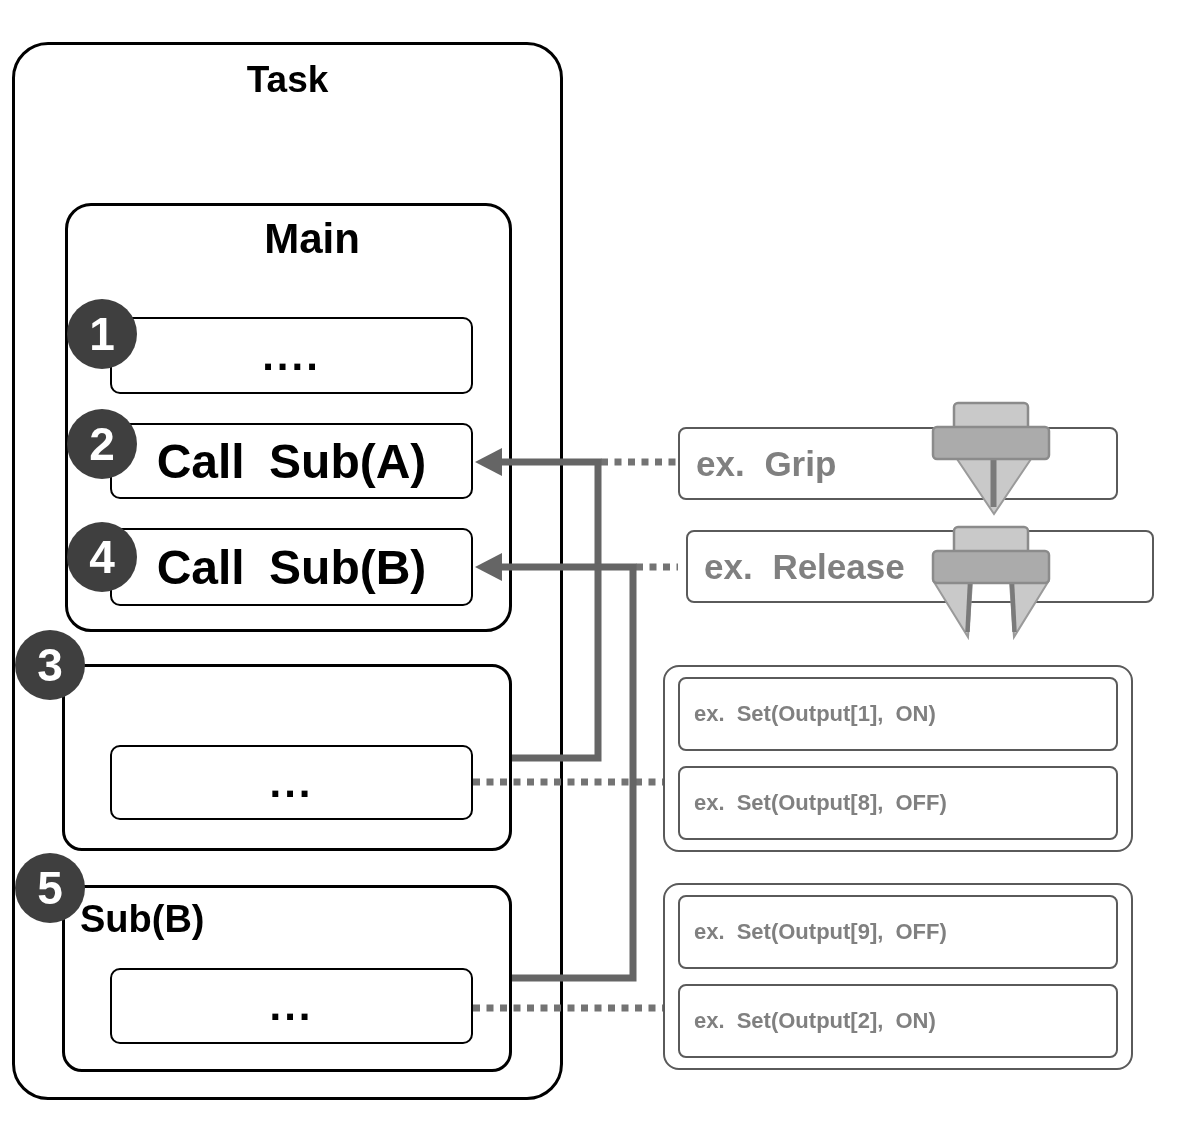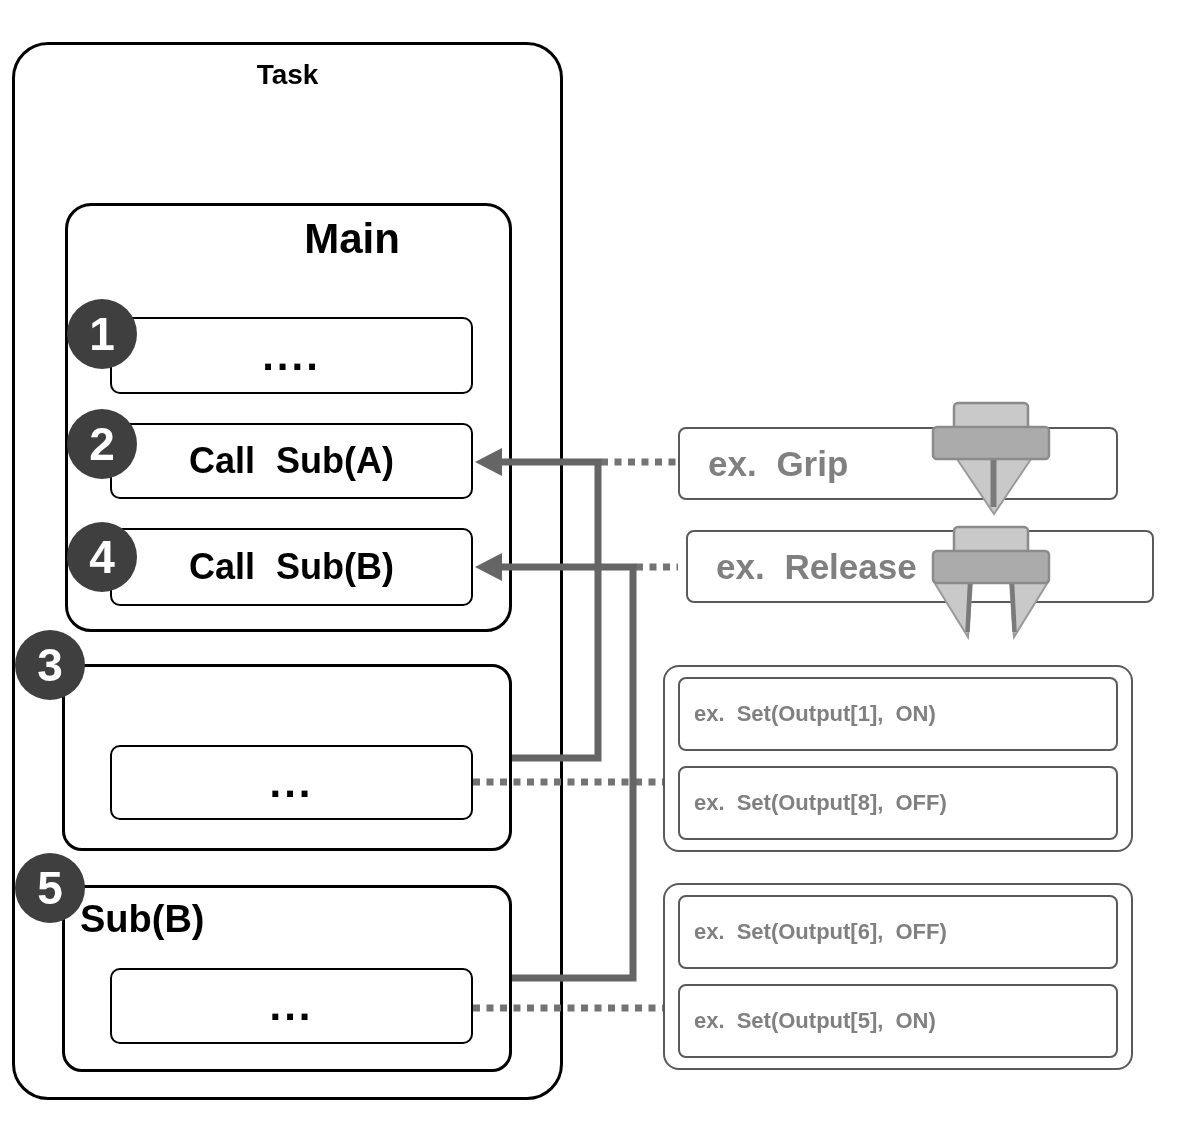--- a/index.html
+++ b/index.html
@@ -8,50 +8,50 @@
     font-family:"Liberation Sans","DejaVu Sans",sans-serif;font-weight:bold;color:#000;
   }
   
   .cbox{position:absolute;background:#ffffff;border:3px solid #000;box-sizing:border-box;}
   .task{left:12px;top:42px;width:551px;height:1058px;border-radius:36px;}
   .main{left:65px;top:203px;width:447px;height:429px;border-radius:26px;}
   .suba{left:62px;top:664px;width:450px;height:187px;border-radius:20px;}
   .subb{left:62px;top:885px;width:450px;height:187px;border-radius:20px;}
   
   .title{position:absolute;text-align:center;line-height:1.18;}
-  .task-title{left:12px;top:58px;width:551px;font-size:28px;text-align:center;}
-  .main-title{left:65px;top:214px;width:494px;font-size:42px;margin-left:40px;}
+  .task-title{left:12px;top:58px;width:551px;font-size:37px;text-align:center;}
+  .main-title{left:65px;top:214px;width:494px;font-size:42px;}
   .sub-title{position:absolute;font-size:38px;}
   .suba-title{left:80px;top:676px;}
   .subb-title{left:80px;top:898px;text-align:right;}
   
   .block{
     position:absolute;left:110px;width:363px;background:#fff;border:2.5px solid #000;
     border-radius:10px;box-sizing:border-box;display:flex;align-items:center;justify-content:center;
-    font-size:36px;word-spacing:11px;
+    font-size:48px;word-spacing:11px;
   }
   .b1{top:317px;height:77px;font-size:42px;letter-spacing:3px;}
   .b2{top:423px;height:76px;}
   .b3{top:528px;height:78px;}
   .ba{top:745px;height:75px;font-size:42px;letter-spacing:3px;}
   .bb{top:968px;height:76px;font-size:42px;letter-spacing:3px;}
   
   .badge{
     position:absolute;width:70px;height:70px;border-radius:50%;background:#3f3f3f;color:#fff;
     display:flex;align-items:center;justify-content:center;font-size:46px;z-index:3;
   }
   .badge1{left:67px;top:299px;}
   .badge2{left:67px;top:409px;}
   .badge4{left:67px;top:522px;}
   .badge3{left:15px;top:630px;}
   .badge5{left:15px;top:853px;}
   
   .exbox{
     position:absolute;background:#fff;border:2.5px solid #5a5a5a;border-radius:8px;box-sizing:border-box;
-    display:flex;align-items:center;color:#808080;font-size:35px;word-spacing:10px;padding-left:28px;
+    display:flex;align-items:center;color:#808080;font-size:35px;word-spacing:10px;padding-left:16px;
   }
   .grip-box{left:678px;top:427px;width:440px;height:73px;}
   .release-box{left:686px;top:530px;width:468px;height:73px;align-items:center;}
   .group{position:absolute;left:663px;width:470px;height:187px;border:2.5px solid #5a5a5a;border-radius:16px;background:#fff;box-sizing:border-box;}
   .group-a{top:665px;}
   .group-b{top:883px;}
   .set-box{left:678px;width:440px;height:74px;font-size:22px;word-spacing:6px;padding-left:14px;}
   .ga1{top:677px;}
   .ga2{top:766px;}
   .gb1{top:895px;}
@@ -109,24 +109,24 @@
   <div class="group group-a"></div>
   <div class="exbox set-box ga1">
     <span>ex. Set(Output[1], ON)</span>
   </div>
   <div class="exbox set-box ga2">
     <span>ex. Set(Output[8], OFF)</span>
   </div>
 
   <div class="group group-b"></div>
   <div class="exbox set-box gb1">
-    <span>ex. Set(Output[6], OFF)</span>
+    <span>ex. Set(Output[9], OFF)</span>
   </div>
   <div class="exbox set-box gb2">
-    <span>ex. Set(Output[5], ON)</span>
+    <span>ex. Set(Output[2], ON)</span>
   </div>
 
   <svg class="overlay" viewBox="0 0 1185 1126" xmlns="http://www.w3.org/2000/svg">
 
     <path d="M601 462 H678" stroke="#737373" stroke-width="7" stroke-dasharray="7 6.5" fill="none"></path>
     <path d="M636 567 H678" stroke="#737373" stroke-width="7" stroke-dasharray="7 6.5" fill="none"></path>
     <path d="M473 782 H663" stroke="#737373" stroke-width="7" stroke-dasharray="7 6.5" fill="none"></path>
     <path d="M473 1008 H663" stroke="#737373" stroke-width="7" stroke-dasharray="7 6.5" fill="none"></path>
 
     <path d="M512 758 H598 V462 H500" stroke="#656565" stroke-width="7" fill="none"></path>

